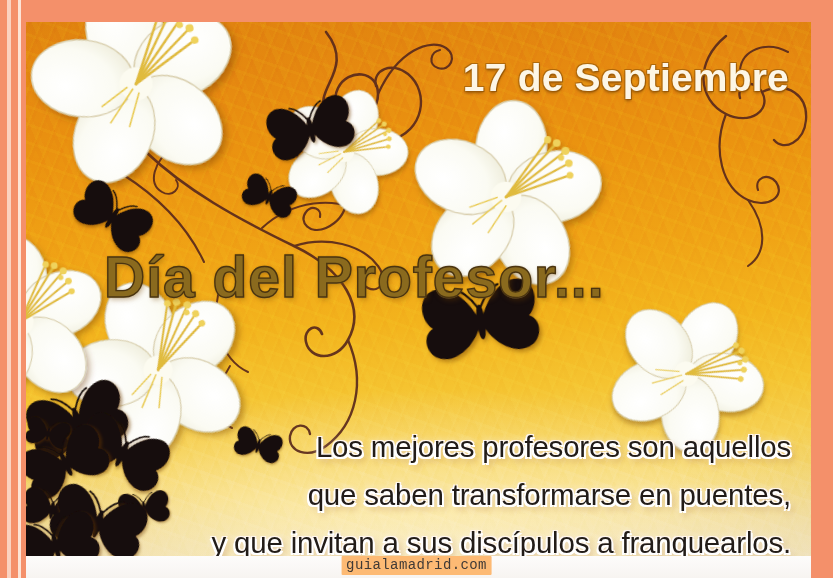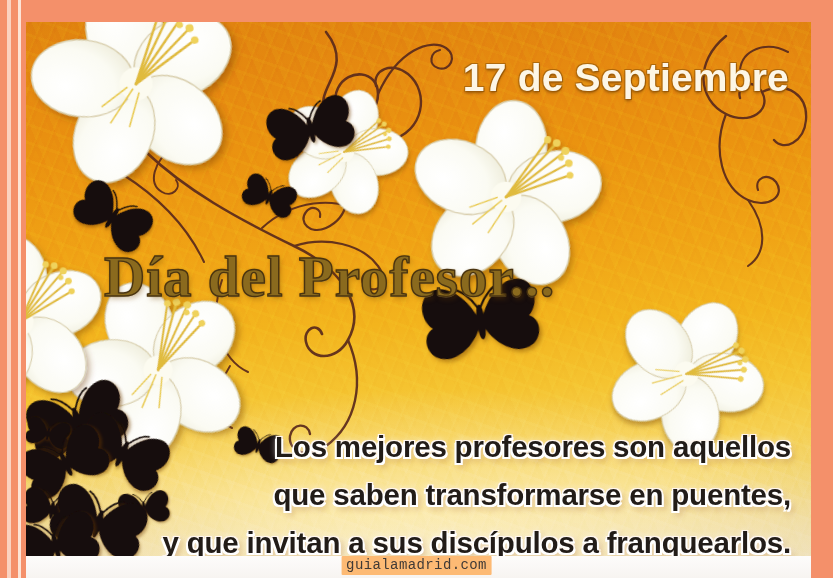--- a/index.html
+++ b/index.html
@@ -75,34 +75,34 @@
     color:#fdf6e6;
     letter-spacing:.2px;
     text-shadow:
       1px 1px 0 #9c5a06, -1px 1px 0 #b06a0c, 1px -1px 0 #b06a0c, -1px -1px 0 #b06a0c,
       0 2px 3px rgba(90,45,0,.55);
     text-align: center;
   }
 
   #main-title {
     left:78px; top:222px;
-    font-family:Liberation Serif, serif;
+    font-family:Liberation Sans, sans-serif;
     font-size:57px;
     font-weight:bold;
     letter-spacing:1px;
     color:#8a6a1e;
     -webkit-text-stroke:1.4px #4a3410;
     text-shadow:
       0 0 2px rgba(80,55,10,.8),
       2px 3px 5px rgba(120,70,0,.35),
       0 1px 0 rgba(255,240,180,.35);
   }
 
   .quote {
-    font-size:29.5px; font-weight:bold;
+    font-size:29.5px; font-weight:normal;
     color:#221c18;
     letter-spacing:-.2px;
     text-shadow:
       1.6px 1.6px 0 #ffffff, -1.4px 1.4px 0 #ffffff,
       1.4px -1.4px 0 #fff6ee, -1.4px -1.4px 0 #fff6ee,
       2px 2px 0 #fff, -2px 2px 0 #fff,
       0 0 7px rgba(255,255,255,.9),
       3px 4px 6px rgba(150,70,10,.45);
   }
   #quote-1 { right:20px; top:408px; }

